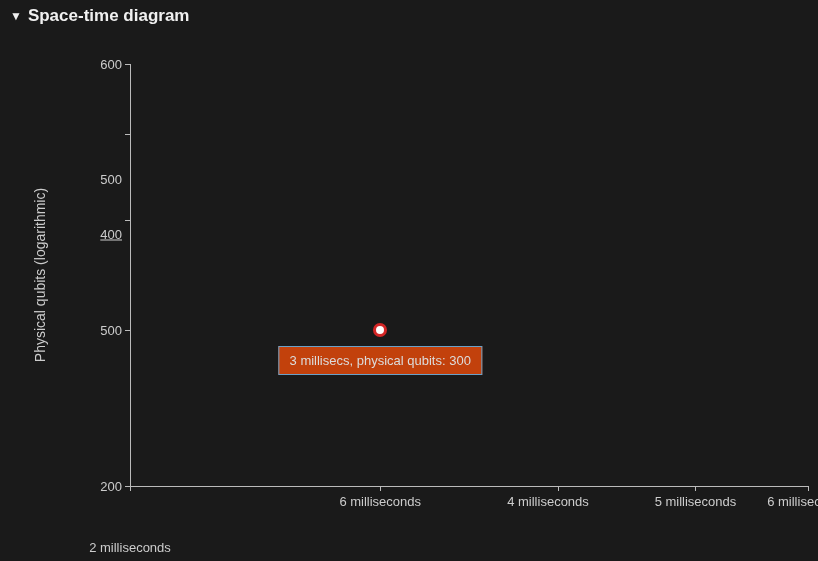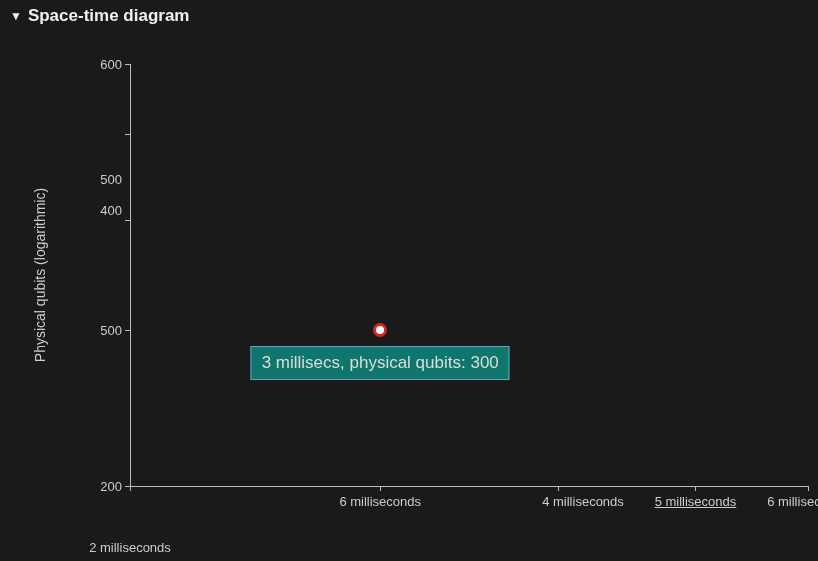--- a/index.html
+++ b/index.html
@@ -81,23 +81,23 @@
     height: 14px;
     border-radius: 50%;
     background: #fff;
     border: 3px solid #d32626;
     box-sizing: border-box;
     transform: translate(-50%, -50%);
   }
   .tooltip {
     position: absolute;
     border: 1px solid #6aa1c9;
-    background: #0f766e;
+    background: #c2410c;
     color: #dcdcdc;
-    font-size: 17px;
+    font-size: 13px;
     padding: 6px 10px;
     white-space: nowrap;
     transform: translate(-50%, 8px);
   }
 </style>
 </head>
 <body>
 
 <div class="panel">
   <div class="header">
@@ -107,32 +107,32 @@
 
   <div class="chart-wrap">
 
       <div class="axis-line" style="left: 120px; top: 34px; width: 1px; height: 422px;"></div>
       <div class="axis-line" style="left: 120px; top: 456px; width: 678px; height: 1px;"></div>
       <div class="tick-mark" style="left: 115px; top: 456px; width: 5px; height: 1px;"></div>
       <div class="tick-label tick-y" style="left: 112px; top: 456px;">200</div>
       <div class="tick-mark" style="left: 115px; top: 300.252px; width: 5px; height: 1px;"></div>
       <div class="tick-label tick-y" style="left: 112px; top: 300.252px;">500</div>
       <div class="tick-mark" style="left: 115px; top: 189.748px; width: 5px; height: 1px;"></div>
-      <div class="tick-label tick-y" style="left: 112px; top: 180px;">400</div>
+      <div class="tick-label tick-y" style="left: 112px; top: 204px; text-decoration: underline;">400</div>
       <div class="tick-mark" style="left: 115px; top: 104.034px; width: 5px; height: 1px;"></div>
       <div class="tick-label tick-y" style="left: 112px; top: 104.034px; margin-top: 45px;">500</div>
       <div class="tick-mark" style="left: 115px; top: 34px; width: 5px; height: 1px;"></div>
       <div class="tick-label tick-y" style="left: 112px; top: 34px;">600</div>
       <div class="tick-mark" style="left: 120px; top: 456px; width: 1px; height: 5px;"></div>
       <div class="tick-label tick-x" style="left: 120px; top: 462px; margin-top: 46px;">2 milliseconds</div>
       <div class="tick-mark" style="left: 370.23px; top: 456px; width: 1px; height: 5px;"></div>
       <div class="tick-label tick-x" style="left: 370.23px; top: 462px;">6 milliseconds</div>
       <div class="tick-mark" style="left: 547.77px; top: 456px; width: 1px; height: 5px;"></div>
-      <div class="tick-label tick-x" style="left: 573px; top: 462px;">4 milliseconds</div>
+      <div class="tick-label tick-x" style="left: 538px; top: 462px;">4 milliseconds</div>
       <div class="tick-mark" style="left: 685.482px; top: 456px; width: 1px; height: 5px;"></div>
-      <div class="tick-label tick-x" style="left: 685.482px; top: 462px; text-decoration: underline;">5 milliseconds</div>
+      <div class="tick-label tick-x" style="left: 685.482px; top: 462px;">5 milliseconds</div>
       <div class="tick-mark" style="left: 798px; top: 456px; width: 1px; height: 5px;"></div>
       <div class="tick-label tick-x" style="left: 798px; top: 462px;">6 milliseconds</div>
       <div class="axis-title y" style="left: 30px; top: 245px;">Physical qubits (logarithmic)</div>
       <div class="point" style="left: 370.23px; top: 300.252px;"></div>
       <div class="tooltip" style="left: 370.23px; top: 308.252px;">3 millisecs, physical qubits: 300</div>
     </div>
 </div>
 
 </body></html>

